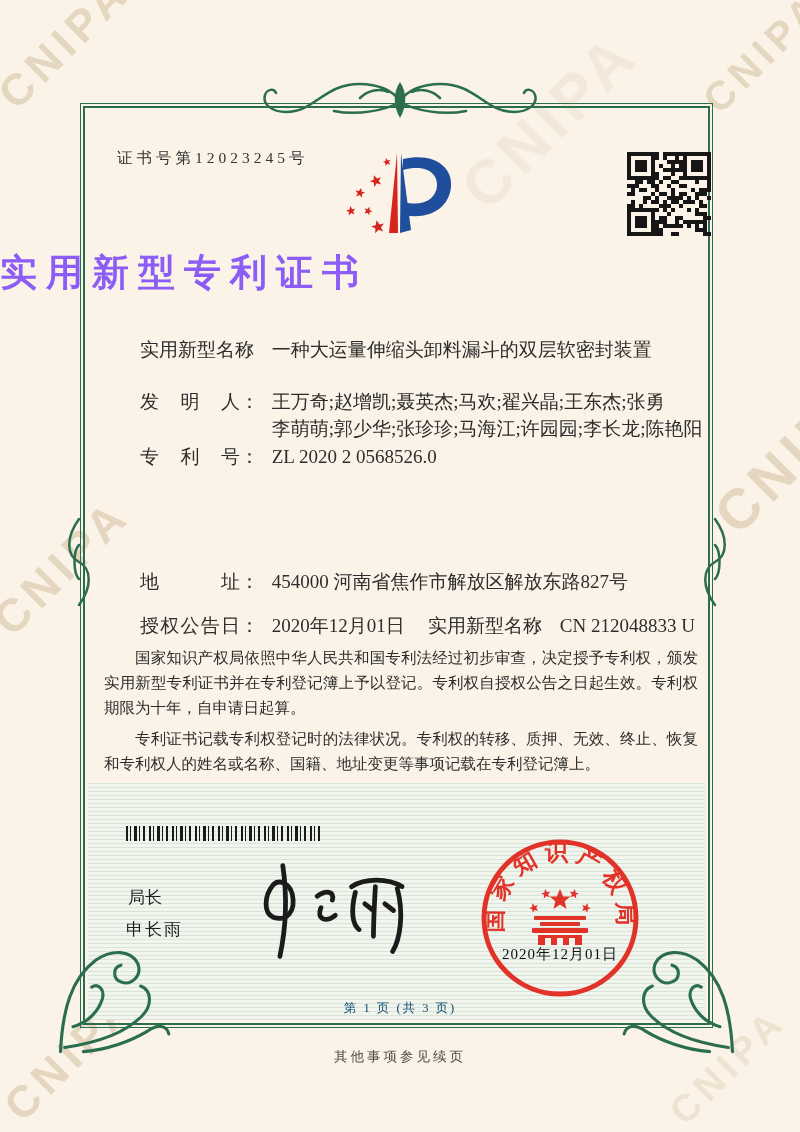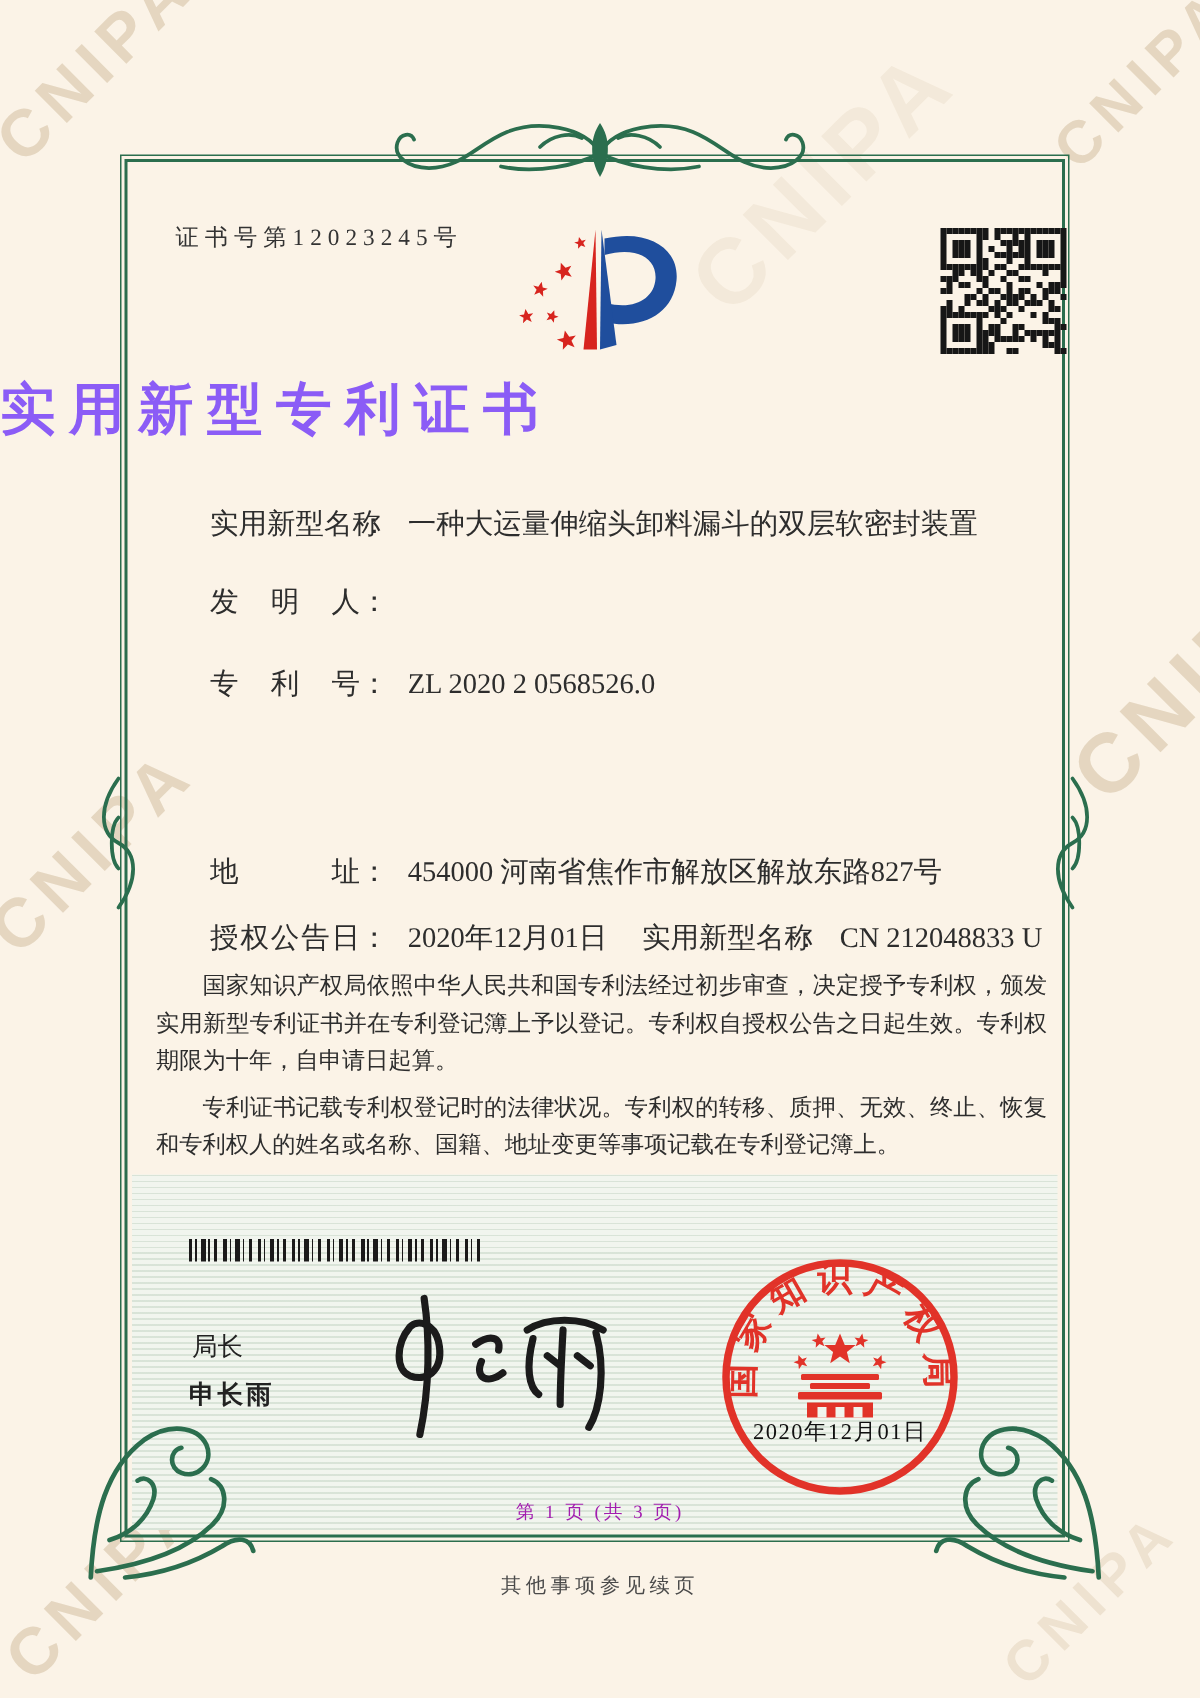--- a/index.html
+++ b/index.html
@@ -64,30 +64,30 @@
   .barcode{
     position:absolute;left:126px;top:826px;width:194px;height:15px;
     background:repeating-linear-gradient(90deg,
       #1a1a1a 0 2px, transparent 2px 4px,
       #1a1a1a 4px 5px, transparent 5px 8px,
       #1a1a1a 8px 11px, transparent 11px 13px,
       #1a1a1a 13px 14px, transparent 14px 17px,
       #1a1a1a 17px 19px, transparent 19px 23px);
   }
   .director-title{position:absolute;left:128px;top:886px;font-size:17px;color:#222;}
-  .director-name{position:absolute;left:126px;top:918px;font-size:17px;color:#222;letter-spacing:2px;font-weight:bold;}
+  .director-name{position:absolute;left:126px;top:918px;font-size:17px;color:#222;letter-spacing:2px;}
   .signature{position:absolute;left:243px;top:858px;}
   .seal{position:absolute;left:470px;top:828px;opacity:0.93;}
   .seal-date{
     position:absolute;left:478px;top:945px;width:164px;text-align:center;
     font-size:15px;color:#101010;letter-spacing:1px;z-index:5;
   }
   .page-info{
     position:absolute;left:0;right:0;top:1000px;text-align:center;
-    font-size:12.5px;letter-spacing:2px;color:#a21caf;
+    font-size:12.5px;letter-spacing:2px;color:#0c4a6e;
   }
   .continuation{
     position:absolute;left:0;right:0;top:1048px;text-align:center;
     font-size:13.5px;letter-spacing:3px;color:#4a4a4a;
   }
 </style>
 </head>
 <body>
 
 <div class="page">
@@ -613,20 +613,24 @@
 
   <div class="title">实用新型专利证书</div>
 
   <div class="row" style="top:336px;">
     <span class="flabel">实用新型名称</span><span class="fcolon">：</span>
     <span class="fval">一种大运量伸缩头卸料漏斗的双层软密封装置</span>
   </div>
 
   <div class="row" style="top:388px;">
     <span class="flabel">发明人</span><span class="fcolon">：</span>
+    <span class="fval">
+      <span style="display:block;">王万奇;赵增凯;聂英杰;马欢;翟兴晶;王东杰;张勇</span>
+      <span style="display:block;">李萌萌;郭少华;张珍珍;马海江;许园园;李长龙;陈艳阳</span>
+    </span>
   </div>
 
   <div class="row" style="top:443px;">
     <span class="flabel">专利号</span><span class="fcolon">：</span>
     <span class="fval">ZL 2020 2 0568526.0</span>
   </div>
 
 
 
   <div class="row" style="top:568px;">

